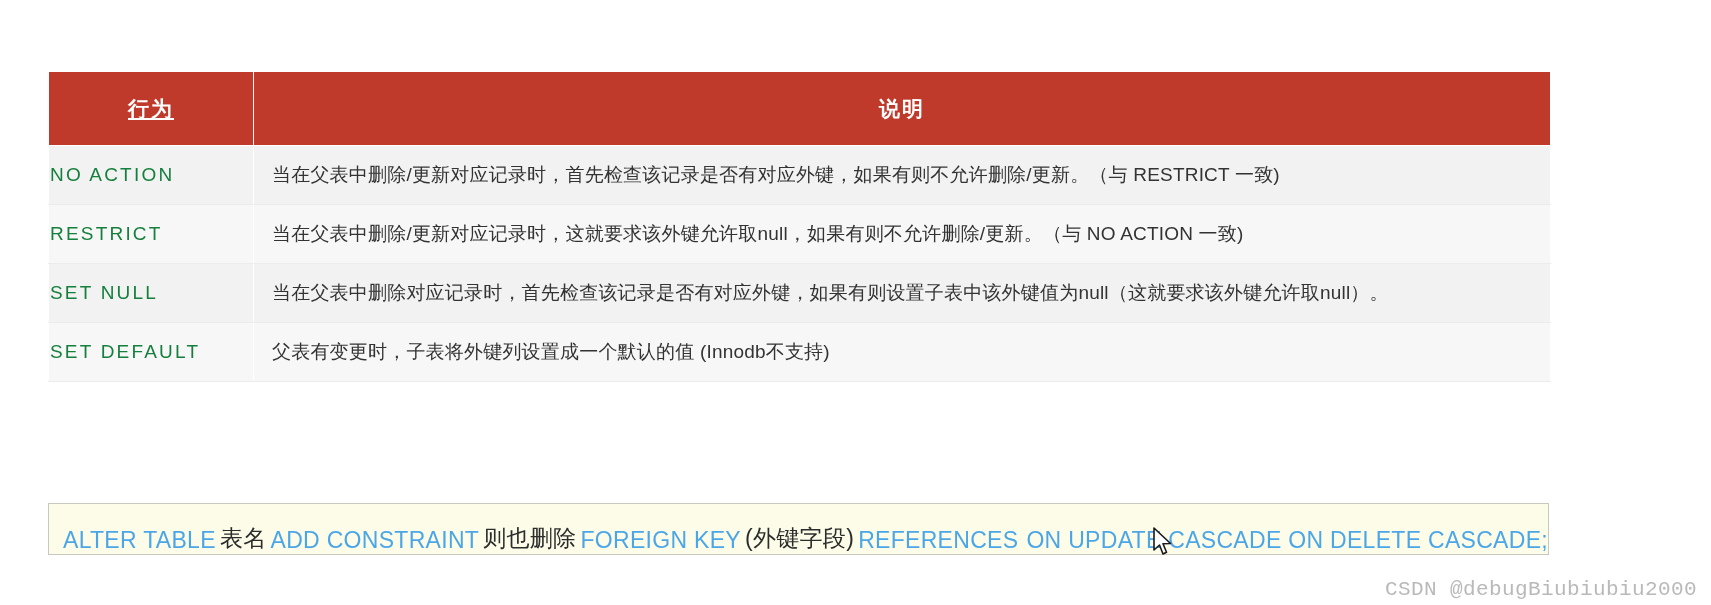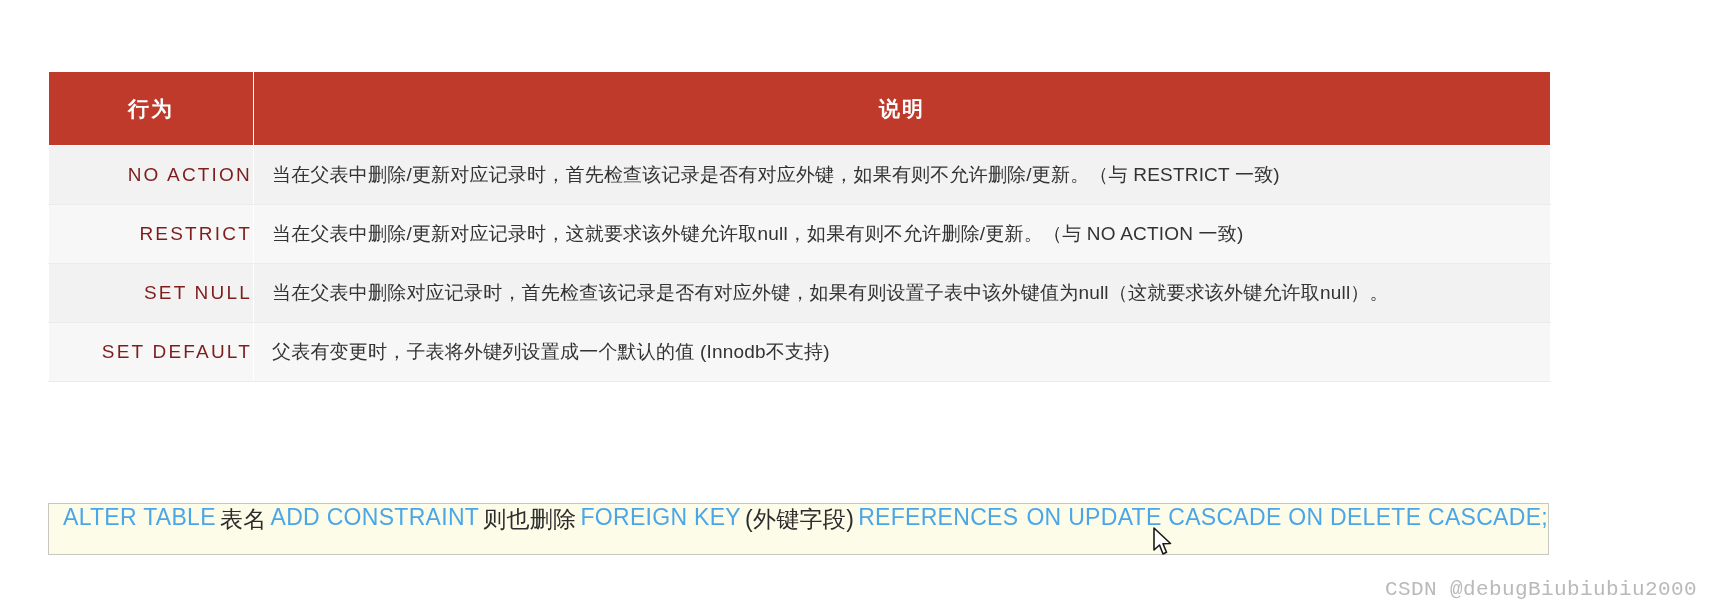--- a/index.html
+++ b/index.html
@@ -61,35 +61,35 @@
     background: #c0392b;
     background: #bf3a2b;
     color: #ffffff;
     font-size: 21px;
     font-weight: bold;
     height: 71px;
     text-align: center;
     border: 1px solid #ffffff;
     letter-spacing: 2px;
   }
-  table.behavior-table th.col-action { width: 202px; }
+  table.behavior-table th.col-action { width: 202px; text-decoration: underline; }
 
   table.behavior-table td {
     border: 1px solid #ffffff;
     border-bottom: 1px solid #ececec;
     height: 56px;
     background: #f2f2f2;
     font-size: 19px;
     color: #3a3a3a;
     vertical-align: middle;
   }
   table.behavior-table tr td.cell-action {
-    text-align: right;
+    text-align: left;
     letter-spacing: 2.2px;
-    color: #7f1d1d;
+    color: #15803d;
     font-size: 19px;
     border-right: 1px solid #ffffff;
     width: 202px;
   }
   table.behavior-table tr td.cell-desc {
     padding-left: 18px;
     color: #333333;
     letter-spacing: 0.2px;
   }
   table.behavior-table tr:nth-child(odd) td { background: #f2f2f2; }
@@ -103,21 +103,21 @@
   .syntax-bar {
     position: absolute;
     left: 48px;
     top: 503px;
     width: 1501px;
     height: 52px;
     background: #fdfce8;
     border: 1px solid #c8c8c0;
     box-sizing: border-box;
     display: flex;
-    align-items: flex-start;
+    align-items: flex-end;
     padding-left: 14px;
     overflow: hidden;
     white-space: nowrap;
   }
   .kw {
     color: #4ba6e8;
     font-size: 23px;
     letter-spacing: 0.3px;
   }
   .plain {

